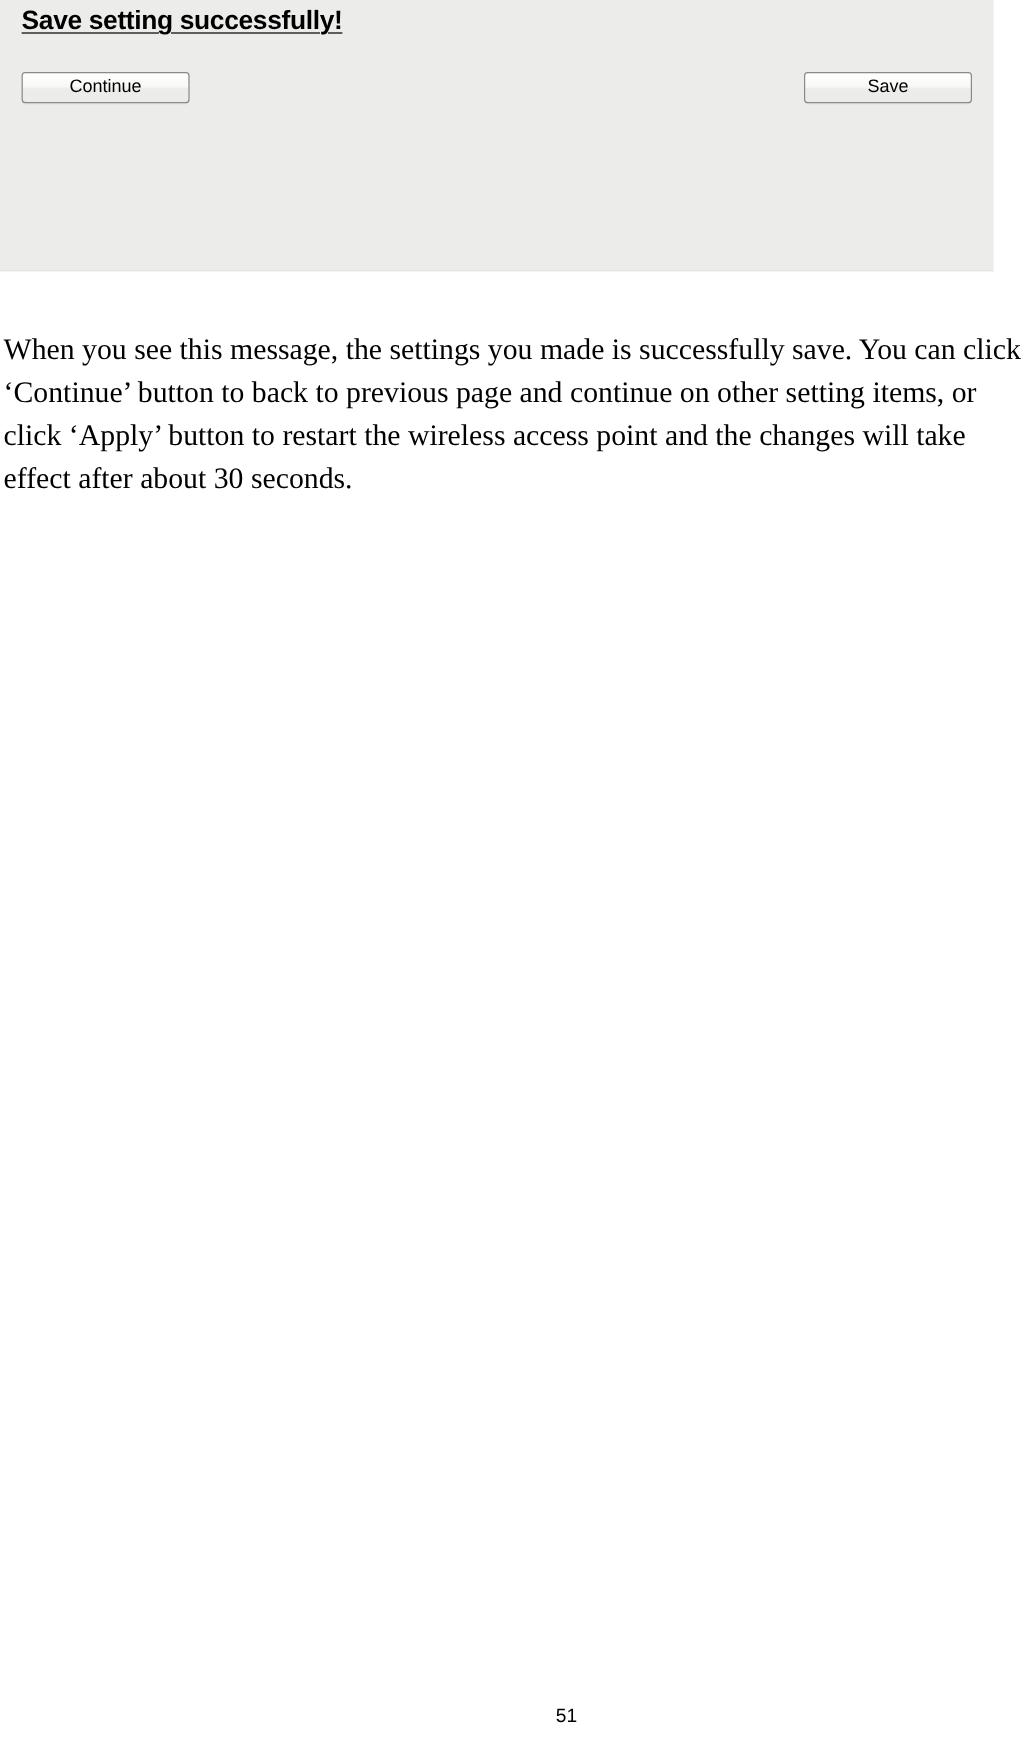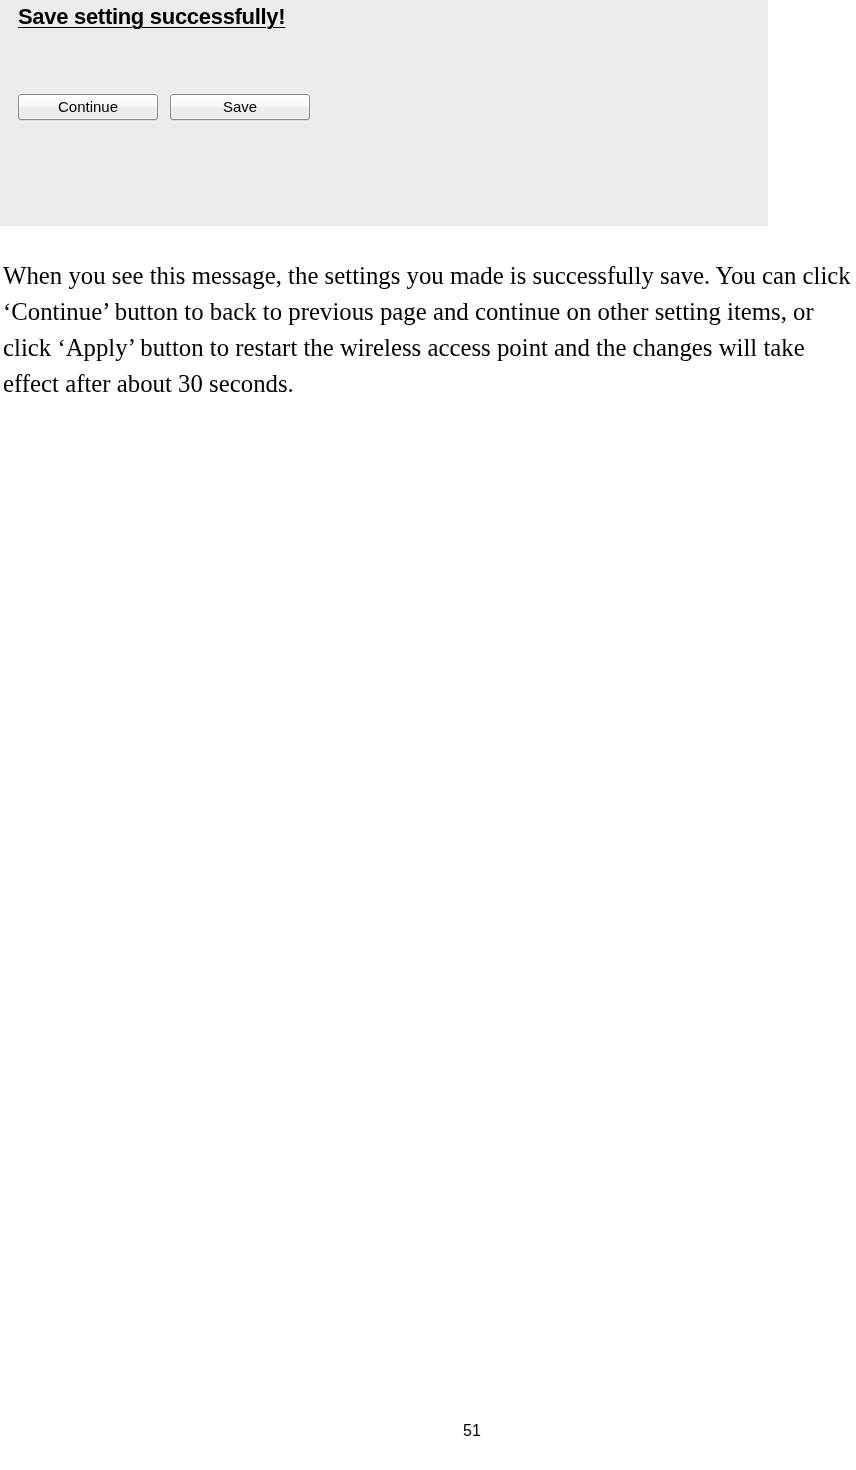--- a/index.html
+++ b/index.html
@@ -4,21 +4,21 @@
   <style>
     * { box-sizing: border-box; margin: 0; padding: 0; }
     body {
       width: 856px;
       height: 1470px;
       background: #ffffff;
       font-family: "Times New Roman", Times, serif;
       position: relative;
     }
     .dialog-screenshot {
-      width: 768px;
+      width: 828px;
       height: 226px;
       background: #ececea;
       padding: 0 18px 0 18px;
       border-bottom: 1px solid #e5e5e3;
     }
     .dialog-heading {
       font-family: Arial, Helvetica, sans-serif;
       font-weight: bold;
       font-size: 22px;
       color: #000000;
@@ -30,40 +30,41 @@
     }
     .dialog-message {
       font-family: Arial, Helvetica, sans-serif;
       font-size: 18.5px;
       color: #4a4a4a;
       line-height: 1.35;
       margin-top: 32px;
       max-width: 835px;
     }
     .button-row {
-      margin-top: 64px;
+      margin-top: 30px;
       display: flex;
-      gap: 12px;
+      gap: 0;
+      justify-content: space-between;
     }
     .ui-button {
       width: 140px;
       height: 26px;
       font-family: Arial, Helvetica, sans-serif;
       font-size: 15px;
       color: #000000;
       background: linear-gradient(to bottom, #ffffff 0%, #f9f9f7 45%, #ececea 55%, #ececea 100%);
       border: 1px solid #8a8a8a;
       border-radius: 3px;
       cursor: pointer;
       line-height: 22px;
       text-align: center;
       box-shadow: 0 1px 0 rgba(0,0,0,0.05);
     }
     .body-text-area {
-      padding: 32px 3px 0 3px;
+      padding: 48px 3px 0 3px;
     }
     .body-paragraph {
       font-family: "Times New Roman", Times, serif;
       font-size: 24.8px;
       color: #000000;
       line-height: 1.45;
       letter-spacing: 0px;
     }
     .page-number {
       position: absolute;

